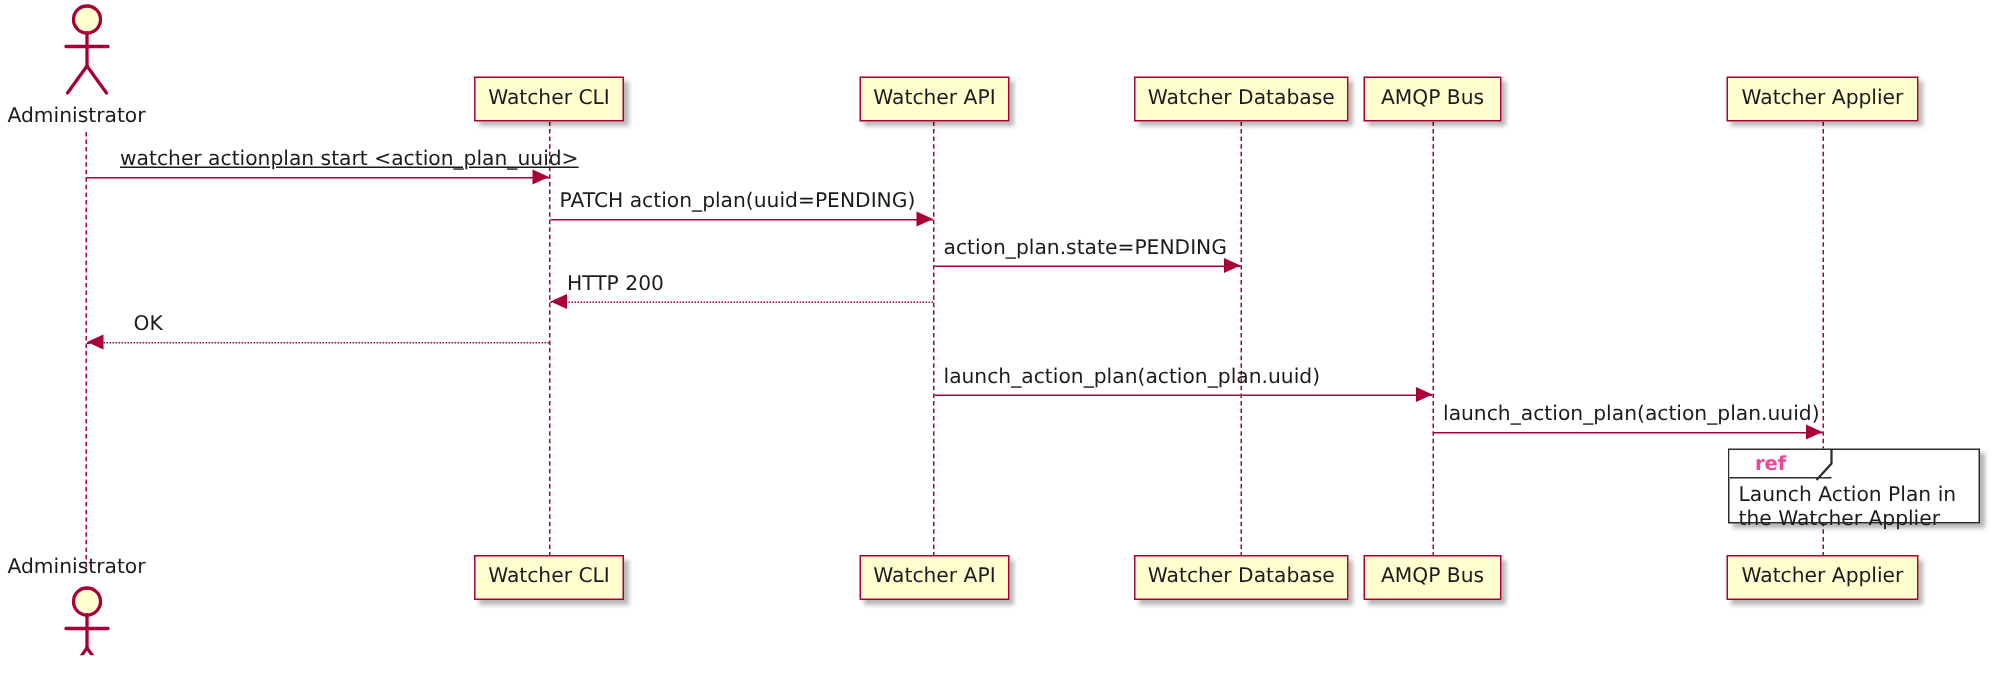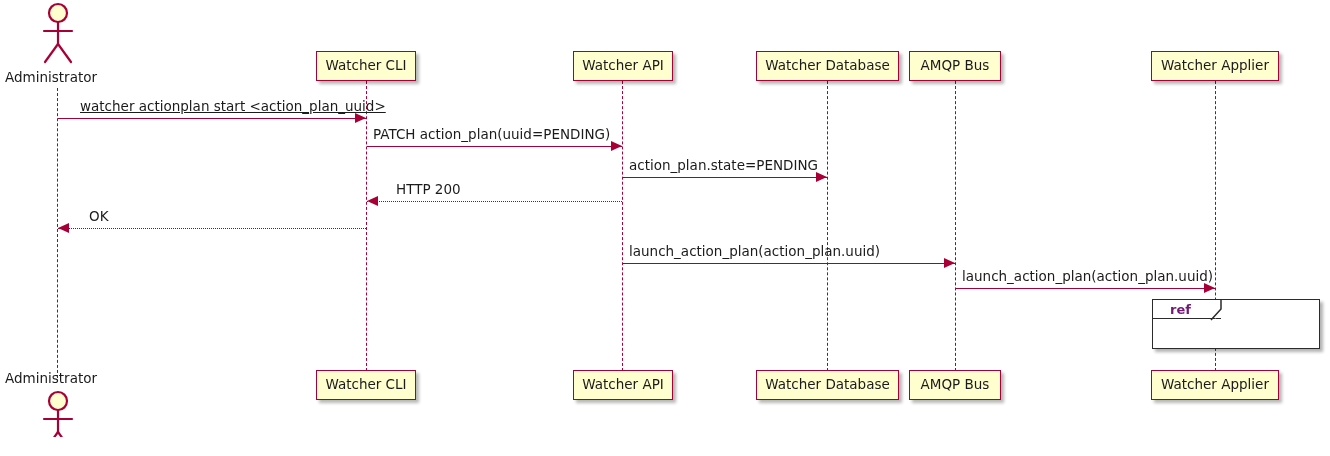--- a/index.html
+++ b/index.html
@@ -97,21 +97,21 @@
     top: 0;
     height: 19px;
     box-sizing: border-box;
     border-bottom: 1.5px solid #2b2b2b;
     background: #ffffff;
     display: flex;
     align-items: center;
     padding-left: 17px;
     font-size: 13px;
     font-weight: bold;
-    color: #701a75;
+    color: #ec4899;
     line-height: 1;
   }
   .refbox .tabcut {
     position: absolute;
     top: 0;
     width: 12px;
     height: 19px;
     background: #ffffff;
   }
   .refbox .body {
@@ -185,21 +185,21 @@
 
   <div class="msg" style="left:623px; top:177px; width:204px;">
     <div class="line" style="width:204px;"></div>
     <div class="head right" style="left:193px;"></div>
     <div class="label" style="left:6px;">action_plan.state=PENDING</div>
   </div>
 
   <div class="msg" style="left:367px; top:201px; width:255px;">
     <div class="line dotted" style="width:255px;"></div>
     <div class="head left" style="left:0px;"></div>
-    <div class="label" style="left:29px;">HTTP 200</div>
+    <div class="label" style="left:11px;">HTTP 200</div>
   </div>
 
   <div class="msg" style="left:58px; top:228px; width:308px;">
     <div class="line dotted" style="width:308px;"></div>
     <div class="head left" style="left:0px;"></div>
     <div class="label" style="left:31px;">OK</div>
   </div>
 
   <div class="msg" style="left:623px; top:263px; width:332px;">
     <div class="line" style="width:332px;"></div>
@@ -212,15 +212,16 @@
     <div class="head right" style="left:248px;"></div>
     <div class="label" style="left:6px;">launch_action_plan(action_plan.uuid)</div>
   </div>
 
   <div class="refbox" style="left:1152px; top:299px; width:168px; height:50px;">
     <div class="tab" style="width:68px;">ref</div>
     <div class="tabcut" style="left:62px; clip-path: polygon(0 0, 100% 0, 0 100%); background:#ffffff;"></div>
     <svg style="position:absolute; left:56px; top:0; pointer-events:none;" width="20" height="21" viewBox="0 0 20 21">
       <path d="M 12 0 L 12 9 L 2 20" stroke="#2b2b2b" stroke-width="1.5" fill="none"></path>
     </svg>
+    <div class="body">Launch Action Plan in the Watcher Applier</div>
   </div>
 
 </div>
 
 </body></html>

